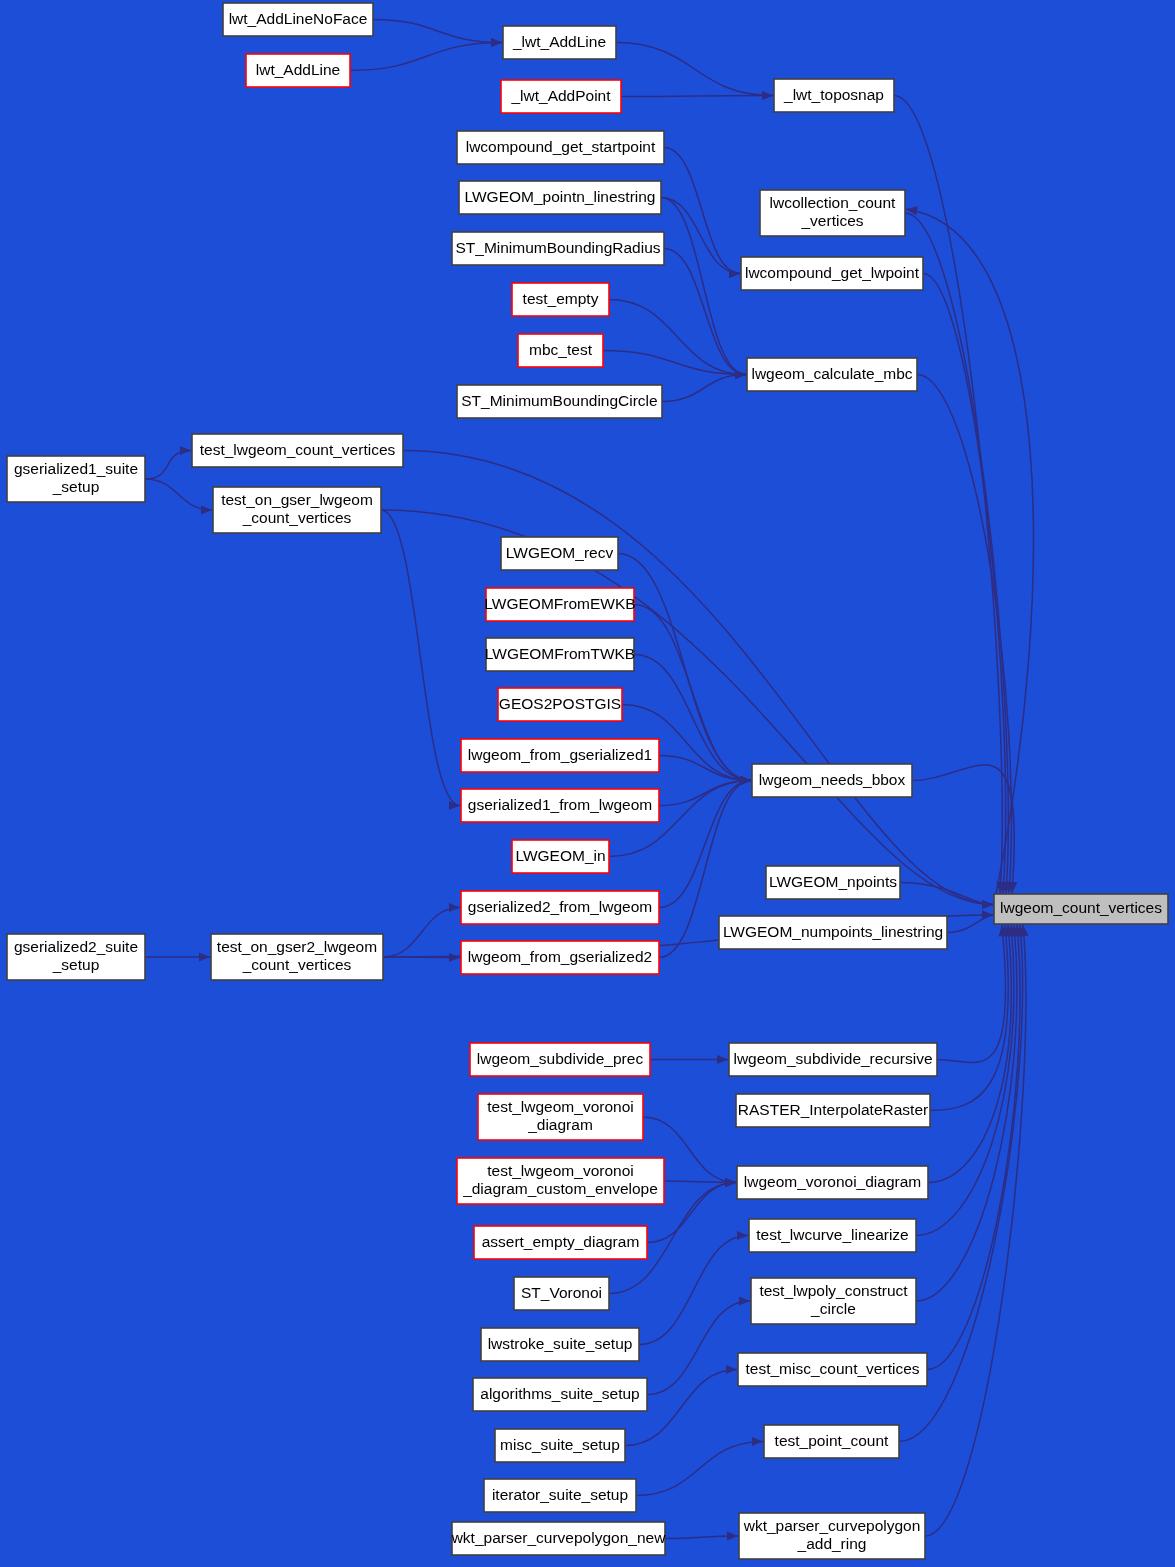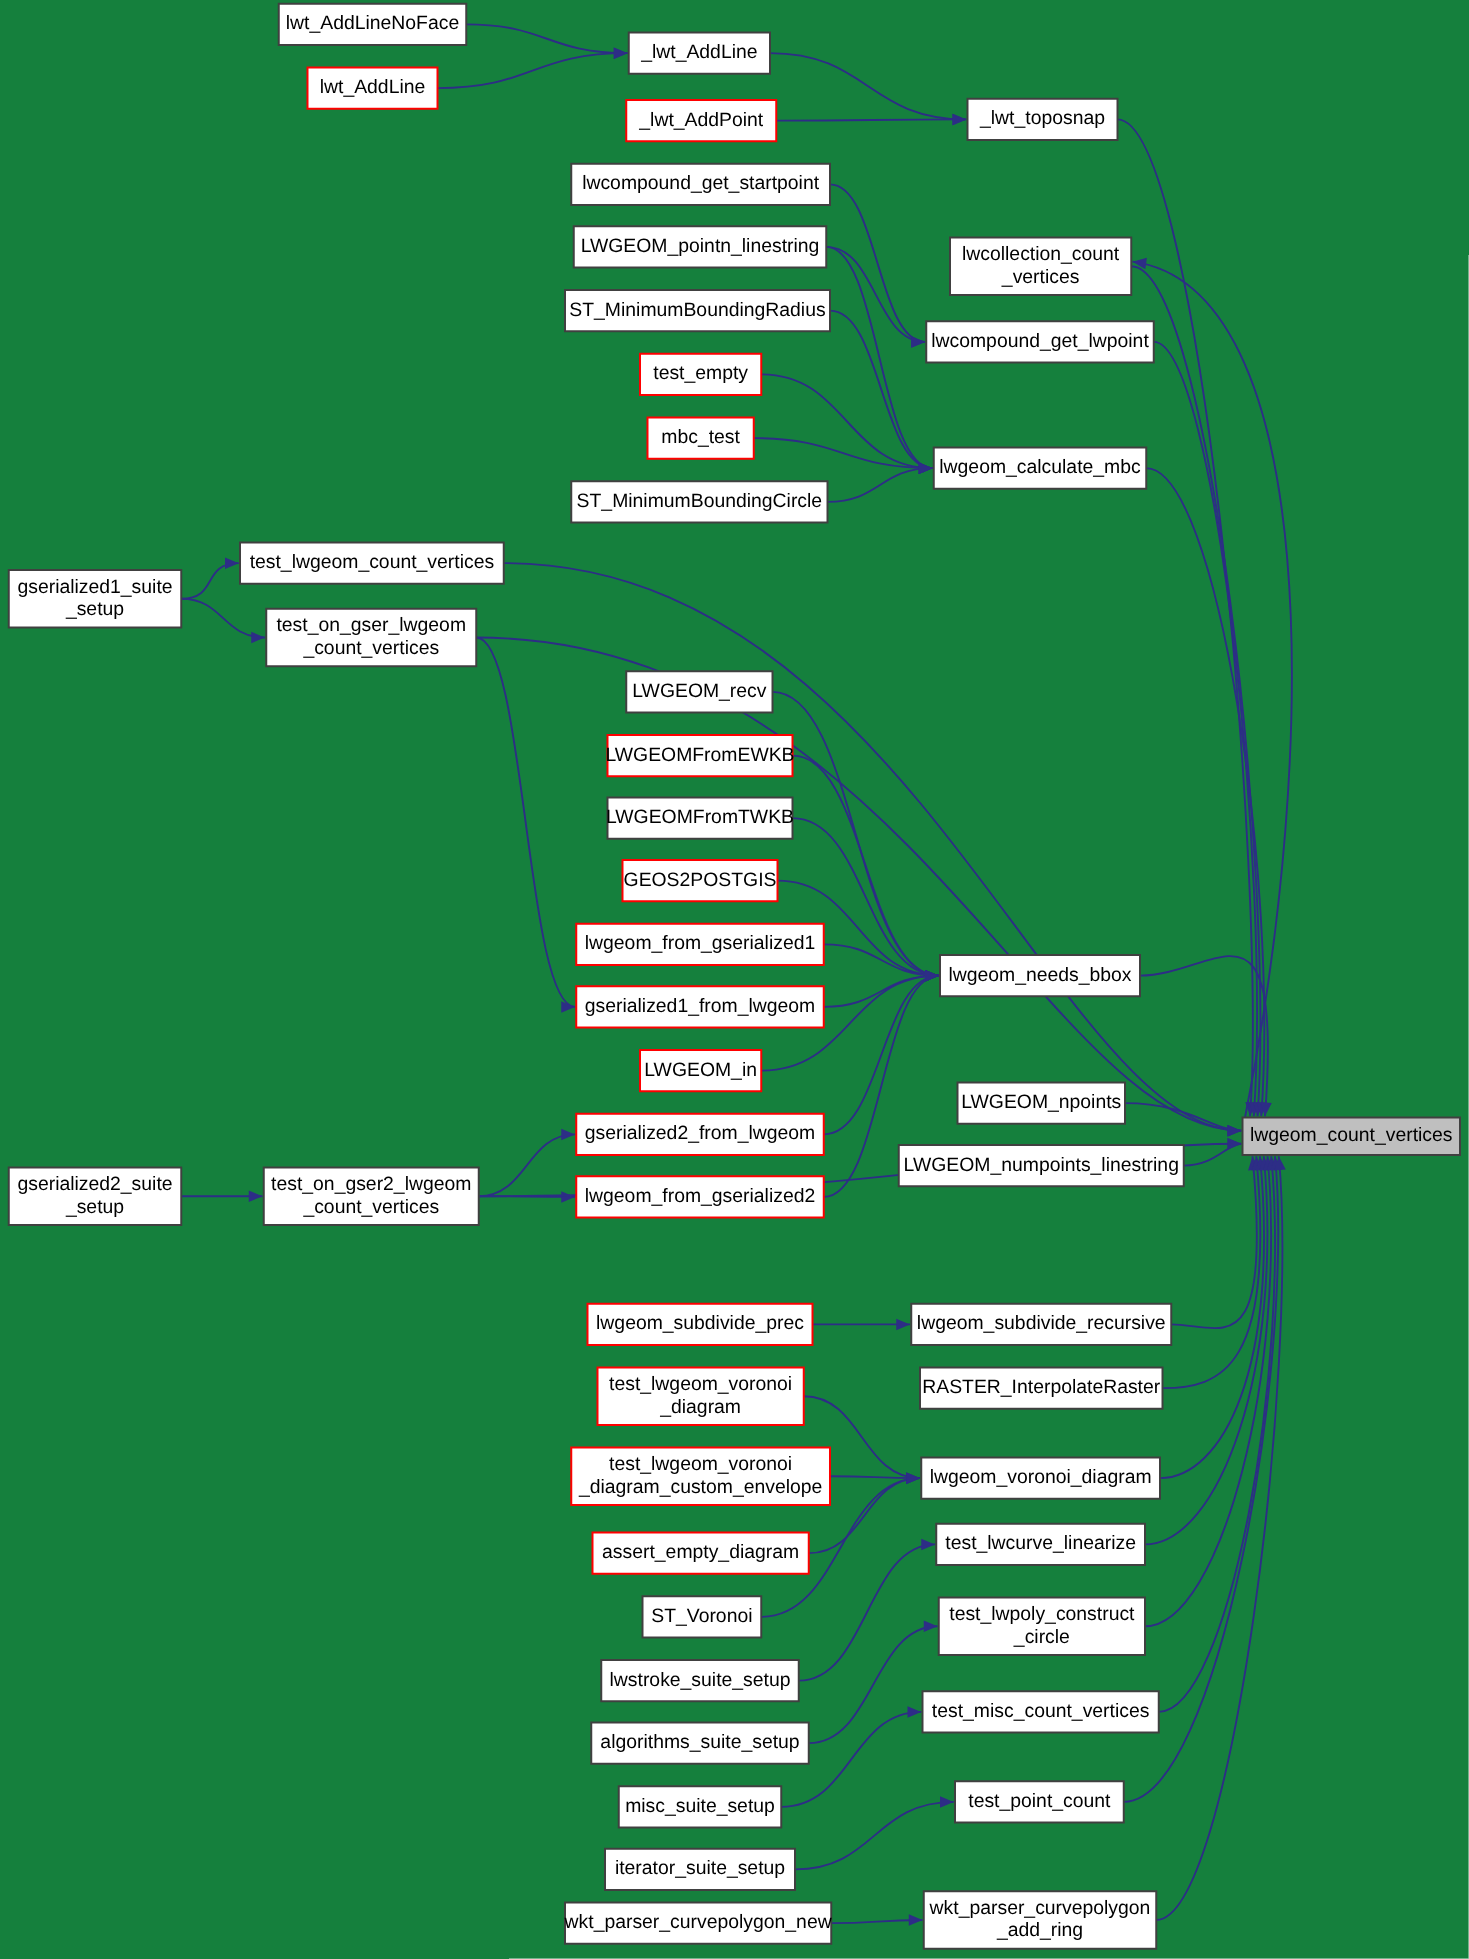--- a/index.html
+++ b/index.html
@@ -1,17 +1,17 @@
 <!DOCTYPE html>
 <html><head>
 <meta charset="utf-8">
 <style>
   html,body{margin:0;padding:0;background:#ffffff;}
   body{font-family:"Liberation Sans","DejaVu Sans",sans-serif;}
-  #canvas{position:relative;width:1175px;height:1567px;background:#15803d;overflow:hidden;}
+  #canvas{position:relative;width:1175px;height:1567px;background:#1d4ed8;overflow:hidden;}
   #graph{position:absolute;left:0;top:0;width:1175px;height:1567px;}
   .nodebox{fill:#ffffff;}
   .nb-black{stroke:#404040;stroke-width:1.6;}
   .nb-red{stroke:#ff0000;stroke-width:1.6;}
   .nb-target{fill:#bfbfbf;stroke:#404040;stroke-width:1.6;}
   .nlabel{font-family:"Liberation Sans","DejaVu Sans",sans-serif;font-size:15.5px;fill:#000;text-anchor:middle;dominant-baseline:middle;}
   .edge{fill:none;stroke:#2d2d86;stroke-width:1.5;}
   .ahead{fill:#2d2d86;stroke:none;}
 </style>
 </head>

